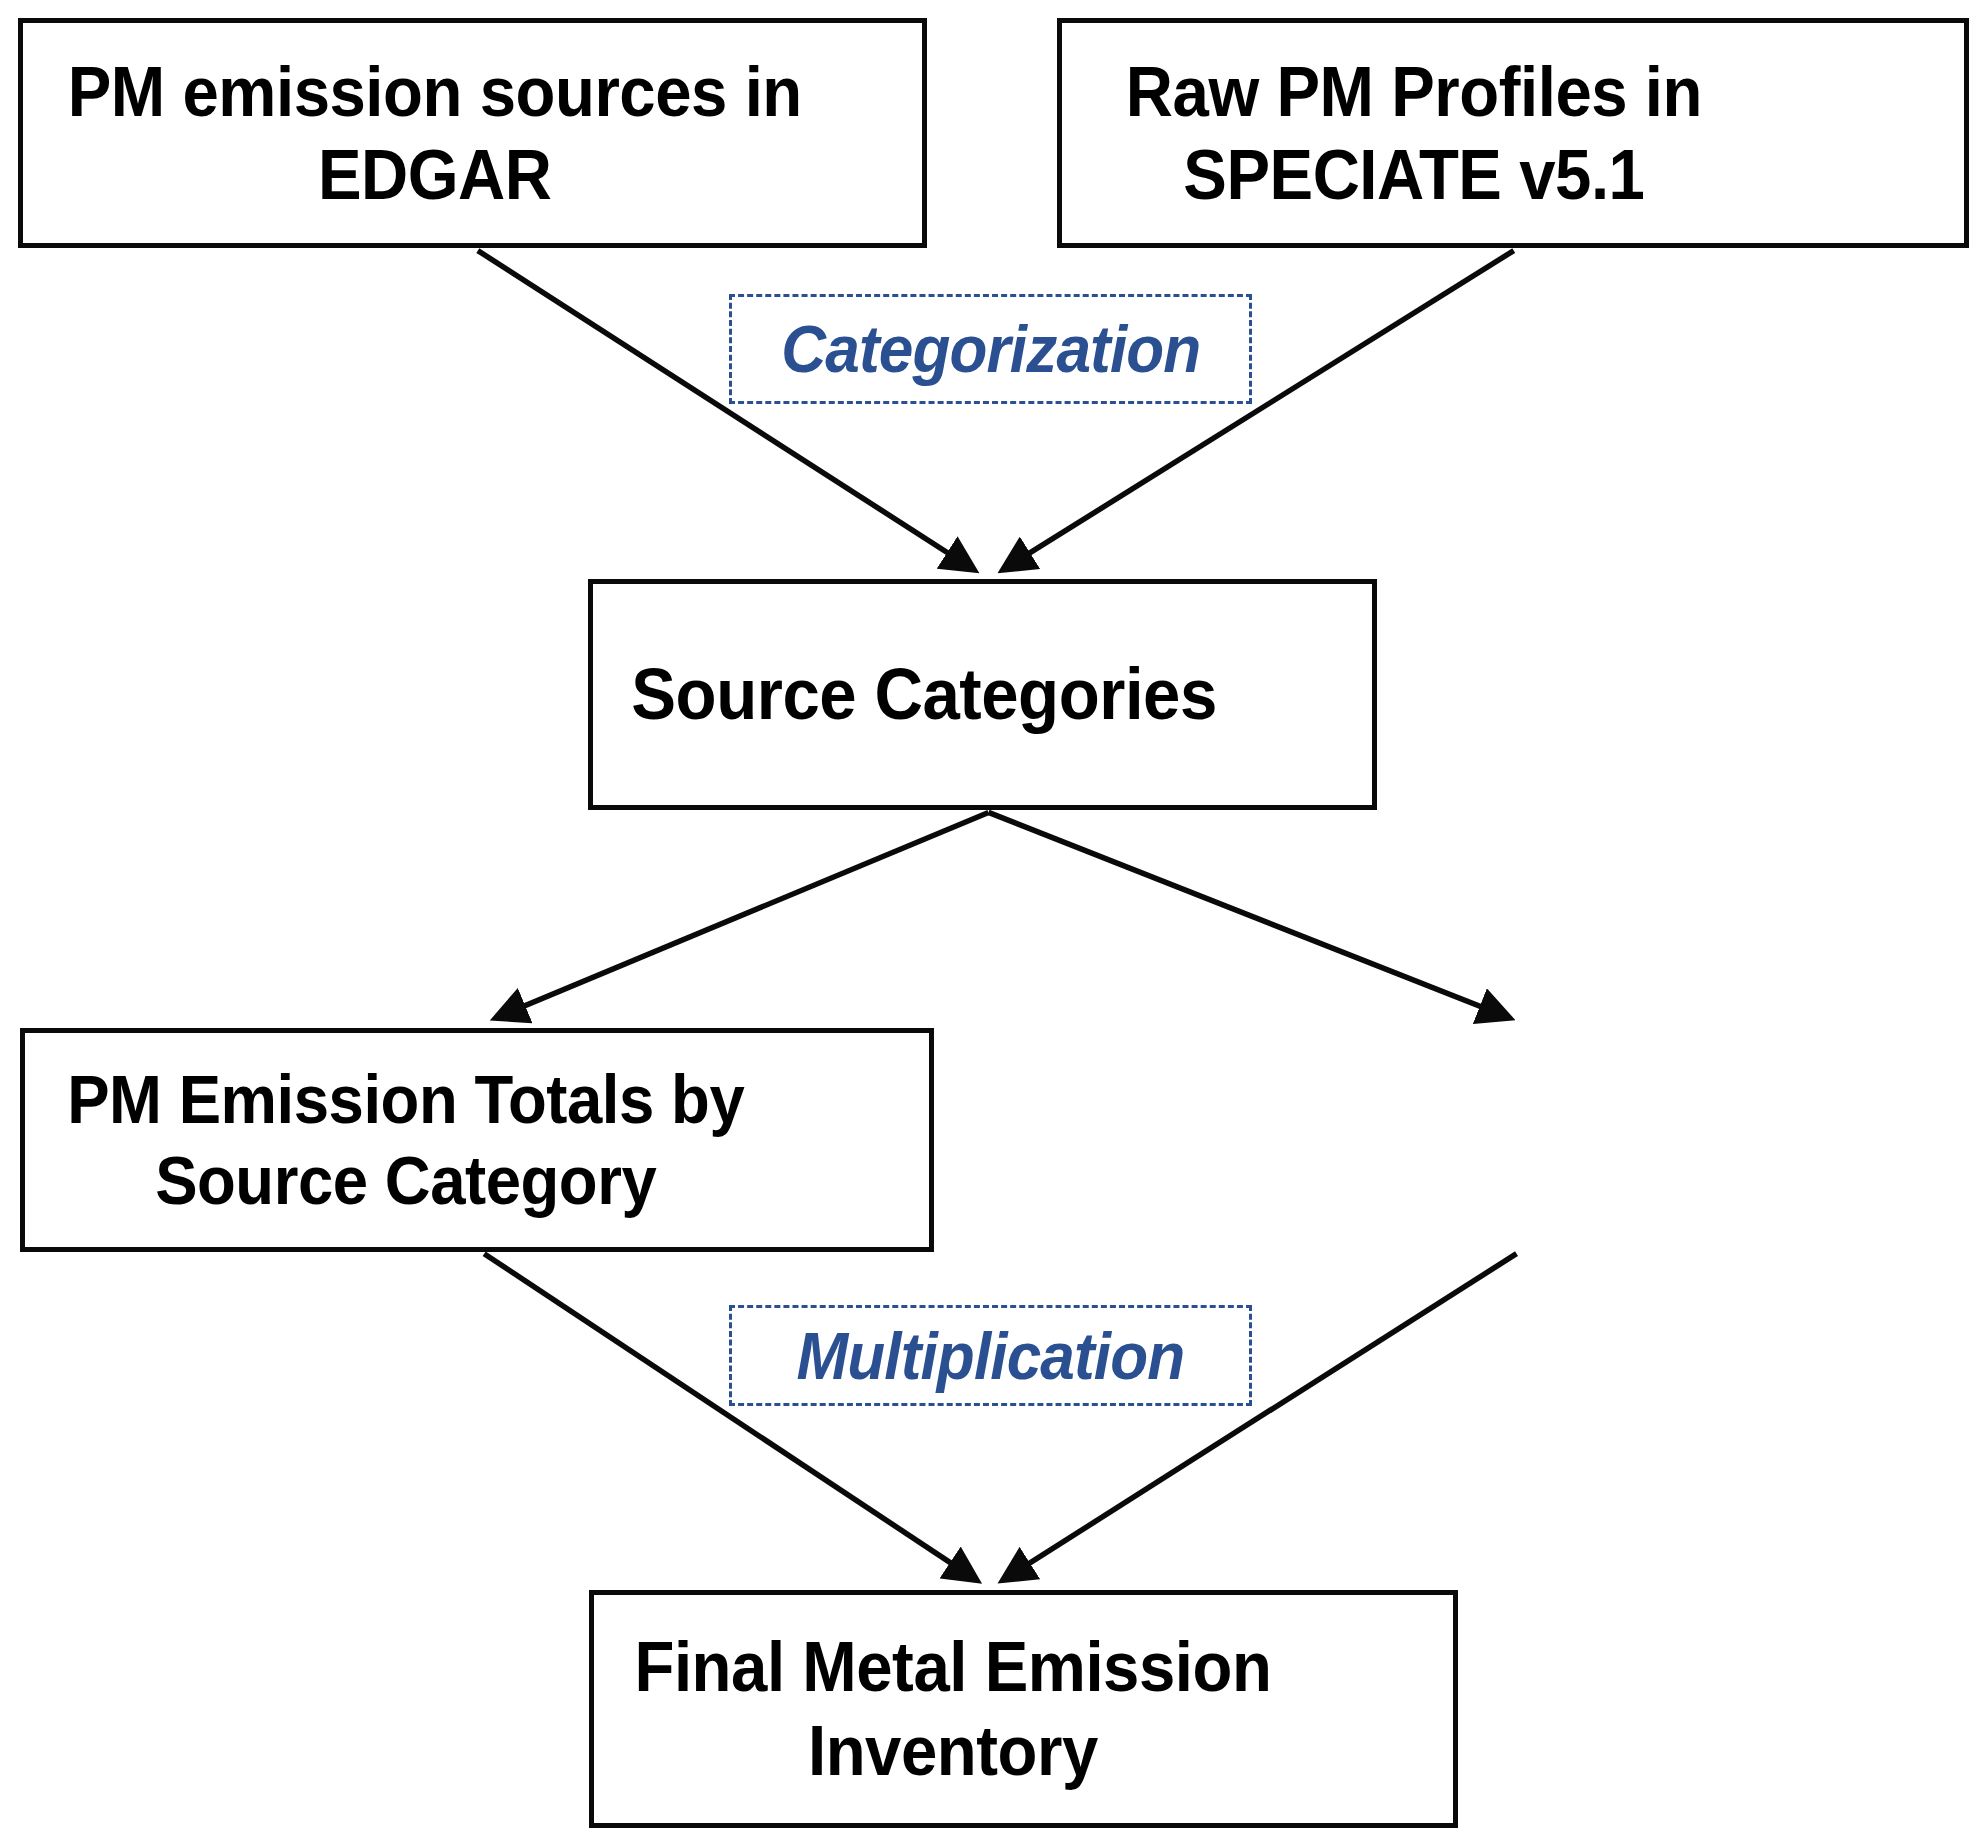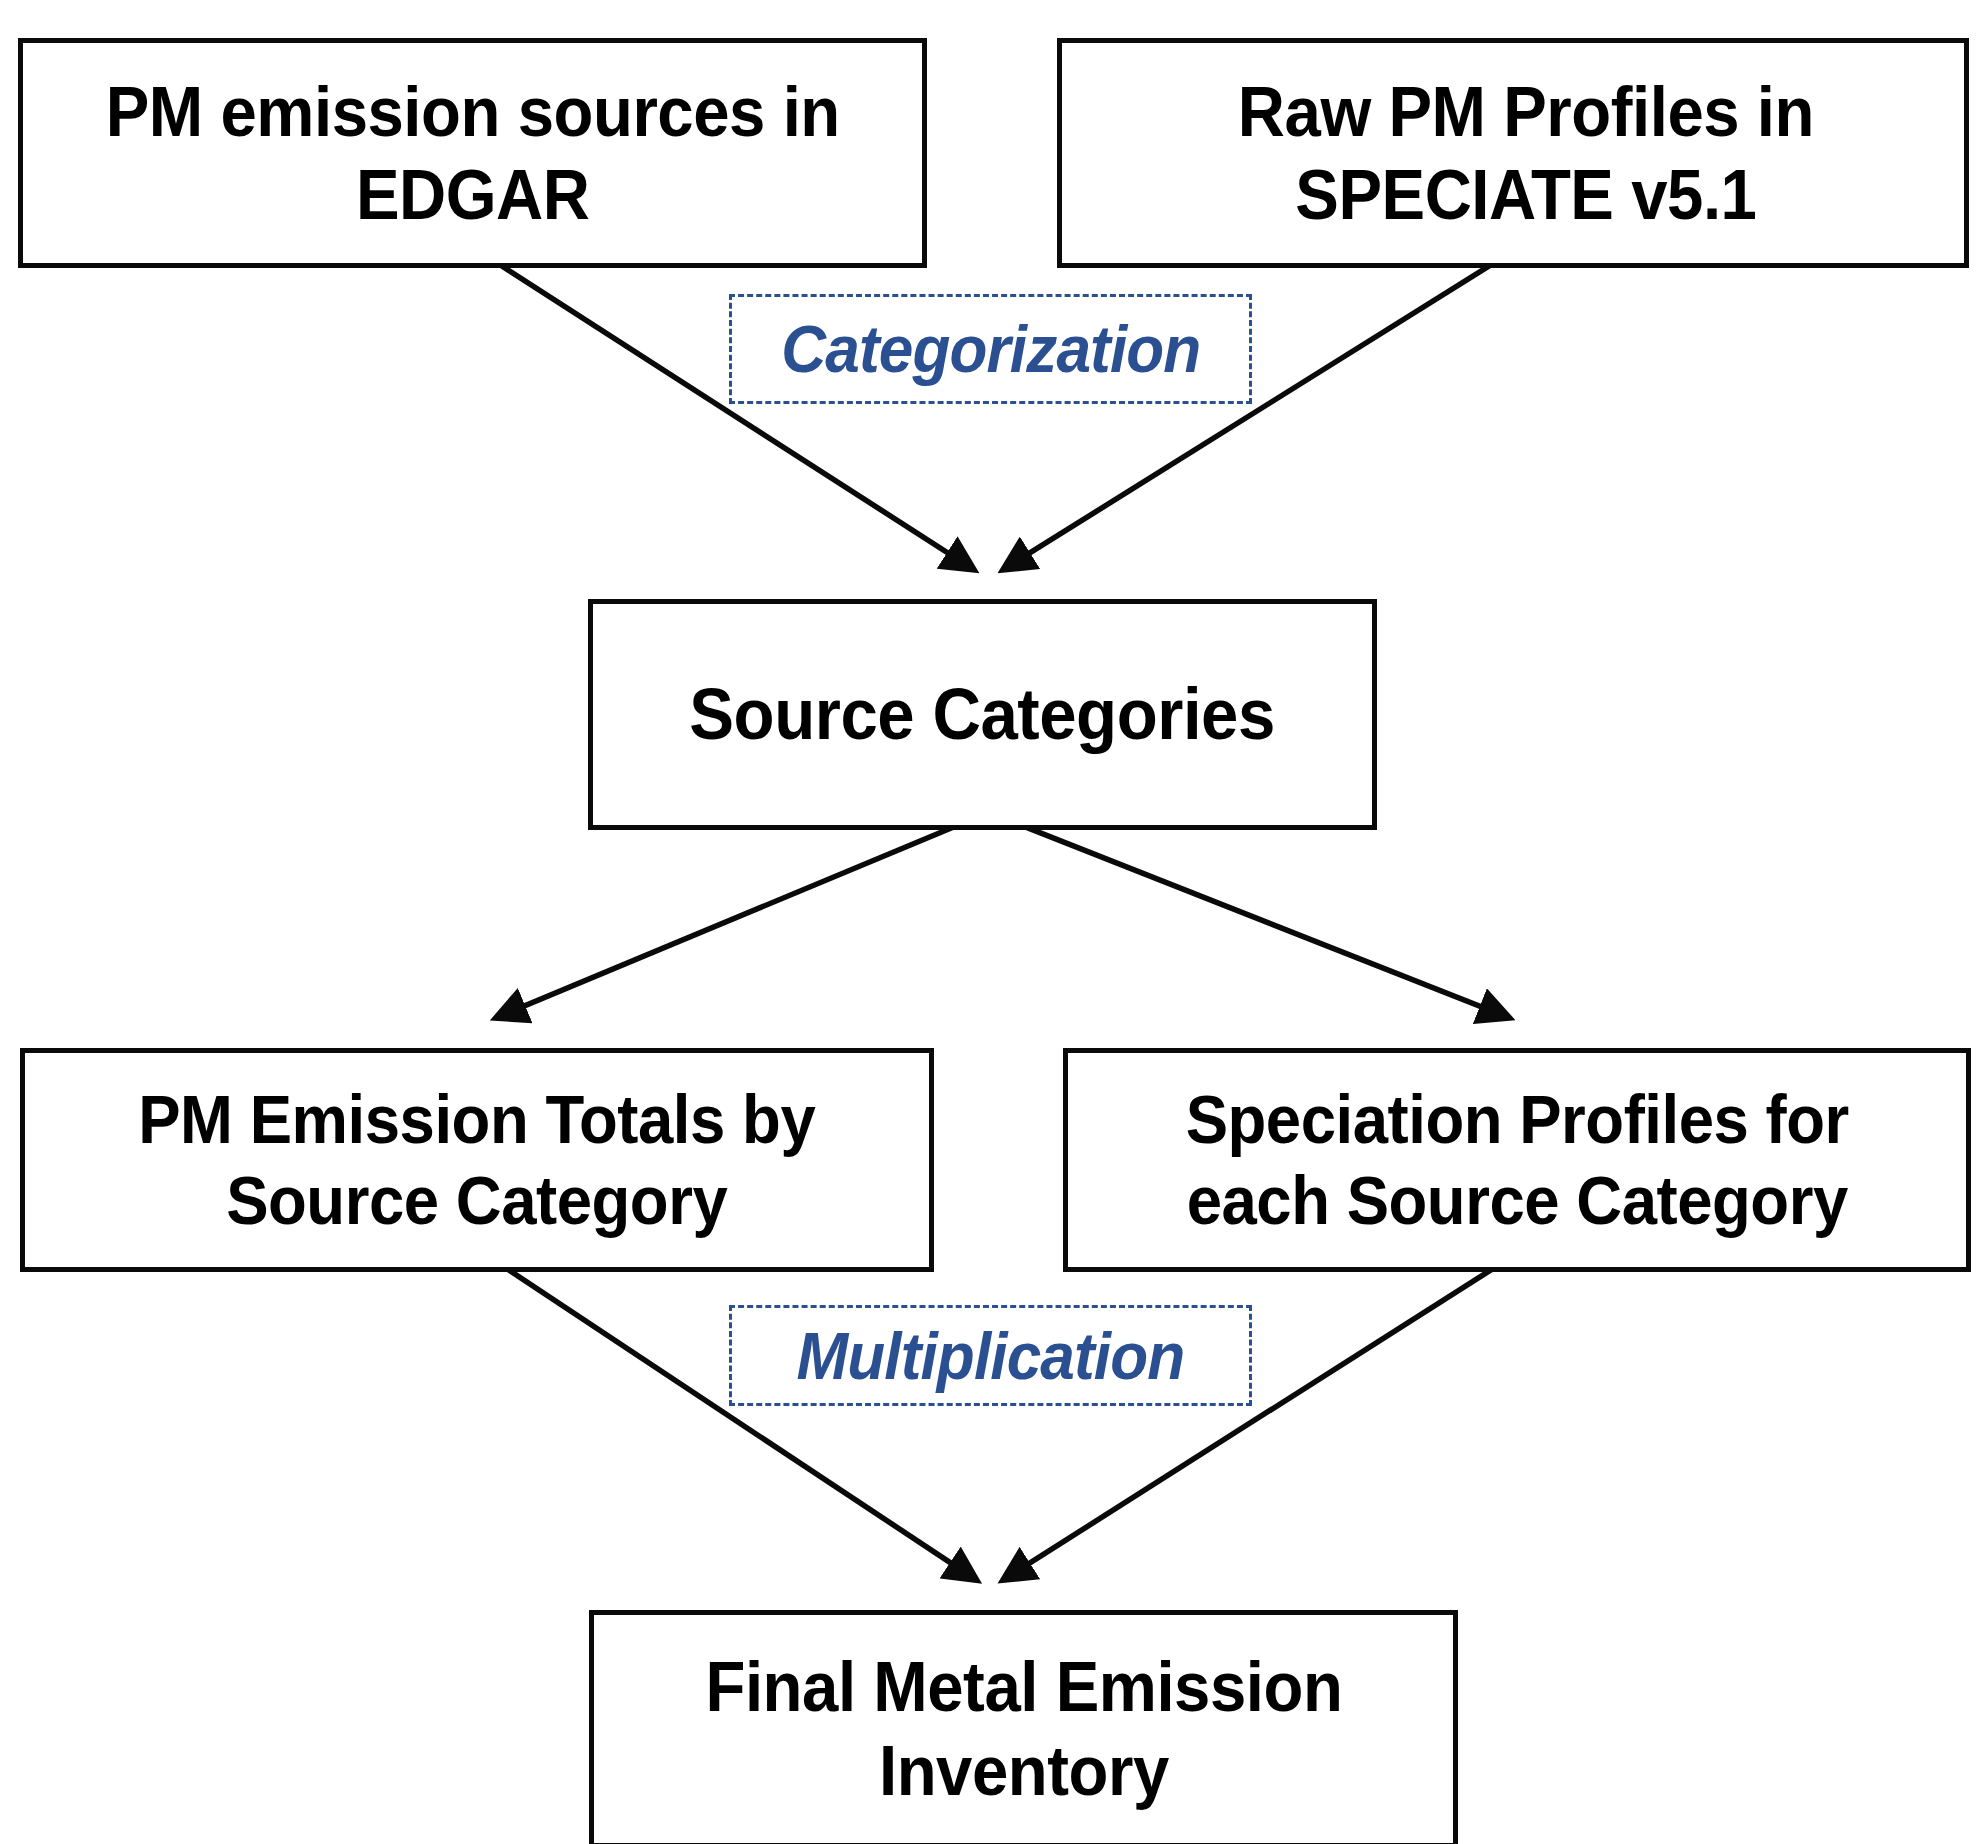--- a/index.html
+++ b/index.html
@@ -17,24 +17,22 @@
     background: #ffffff;
     overflow: hidden;
   }
   .node {
     position: absolute;
     box-sizing: border-box;
     border: 5.5px solid #0a0a0a;
     background: #ffffff;
     display: flex;
     align-items: center;
-    justify-content: center;
     text-align: center;
     z-index: 3;
-    margin-top: 20px;
   }
   .node-label {
     font-family: "Liberation Sans", sans-serif;
     font-weight: 600;
     color: #000000;
     line-height: 1.18;
     letter-spacing: -0.5px;
     padding: 0 12.8px;
     white-space: pre-line;
     transform: scaleX(0.92);
@@ -128,24 +126,20 @@
 
   <div class="node" id="node-pm-totals">
     <div class="node-label f3">PM Emission Totals by
 Source Category</div>
   </div>
 
   <div class="node" id="node-source-categories">
     <div class="node-label f2">Source Categories</div>
   </div>
 
-  <div class="node" id="node-speciation-profiles">
-    <div class="node-label f3">Speciation Profiles for
-each Source Category</div>
-  </div>
 
   <div class="proc-label" id="proc-multiplication">
     <span>Multiplication</span>
   </div>
 
   <div class="node" id="node-final">
     <div class="node-label f4">Final Metal Emission
 Inventory</div>
   </div>
 

